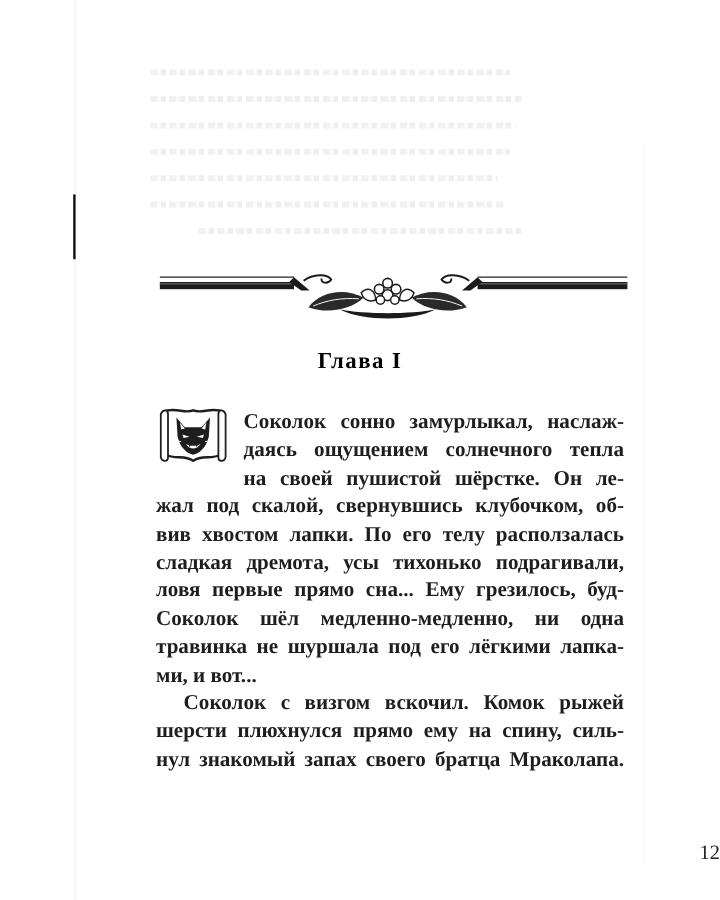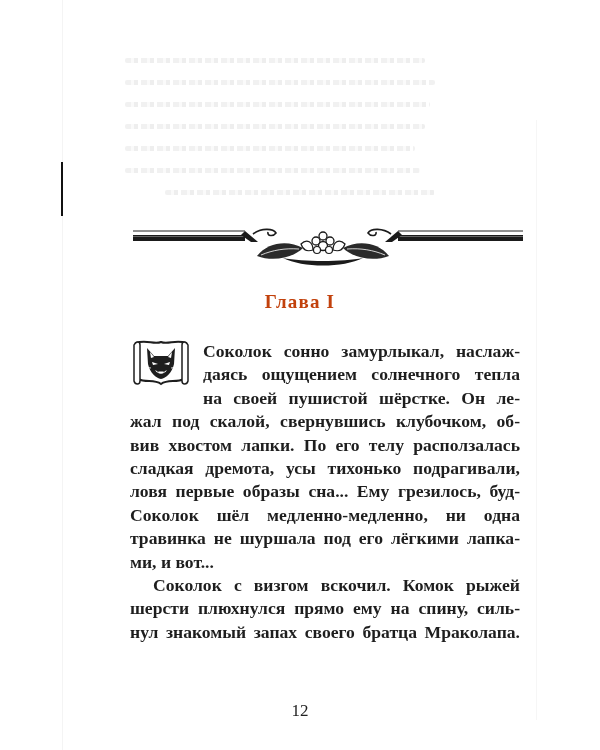--- a/index.html
+++ b/index.html
@@ -36,21 +36,21 @@
     .ornament {
       position: absolute; left: 133px; top: 228px; width: 390px; height: 40px;
     }
     .ornament svg { display: block; }
 
     
     .chapter-title {
       position: absolute; left: 0; width: 600px; top: 291px;
       text-align: center;
       font-weight: bold; font-size: 19px; letter-spacing: 1.2px;
-      color: #c2410c;
+      color: #000000;
     }
 
     
     .text-block {
       position: absolute; left: 130px; top: 340px; width: 390px;
       font-size: 17.6px; line-height: 23.4px; font-weight: bold;
     }
     .line {
       display: block; white-space: nowrap;
       text-align: justify; text-align-last: justify;
@@ -59,21 +59,21 @@
     .line.indent-icon { margin-left: 73px; }
     .line.last { text-align-last: left; }
     .line.para { text-indent: 23px; }
 
     .dropcap {
       position: absolute; left: 130px; top: 337px; width: 62px; height: 52px;
     }
 
     .page-number {
       position: absolute; left: 0; width: 600px; top: 701px;
-      text-align: center; font-size: 17px; color: #222;
+      text-align: right; font-size: 17px; color: #222;
     }
   </style>
 </head>
 <body>
 
 <div class="page">
 
   <div class="edge-line-faint"></div>
   <div class="edge-line-right"></div>
   <div class="edge-line"></div>
@@ -150,21 +150,21 @@
     </svg>
   </div>
 
   <div class="text-block">
     <span class="line indent-icon">Соколок сонно замурлыкал, наслаж-</span>
     <span class="line indent-icon">даясь ощущением солнечного тепла</span>
     <span class="line indent-icon">на своей пушистой шёрстке. Он ле-</span>
     <span class="line">жал под скалой, свернувшись клубочком, об-</span>
     <span class="line">вив хвостом лапки. По его телу расползалась</span>
     <span class="line">сладкая дремота, усы тихонько подрагивали,</span>
-    <span class="line">ловя первые образы сна... Ему грезилось, буд-</span>
+    <span class="line">ловя первые прямо сна... Ему грезилось, буд-</span>
     <span class="line">Соколок шёл медленно-медленно, ни одна</span>
     <span class="line">травинка не шуршала под его лёгкими лапка-</span>
     <span class="line last">ми, и вот...</span>
     <span class="line para">Соколок с визгом вскочил. Комок рыжей</span>
     <span class="line">шерсти плюхнулся прямо ему на спину, силь-</span>
     <span class="line">нул знакомый запах своего братца Мраколапа.</span>
   </div>
 
   <div class="page-number">12</div>
 </div>

